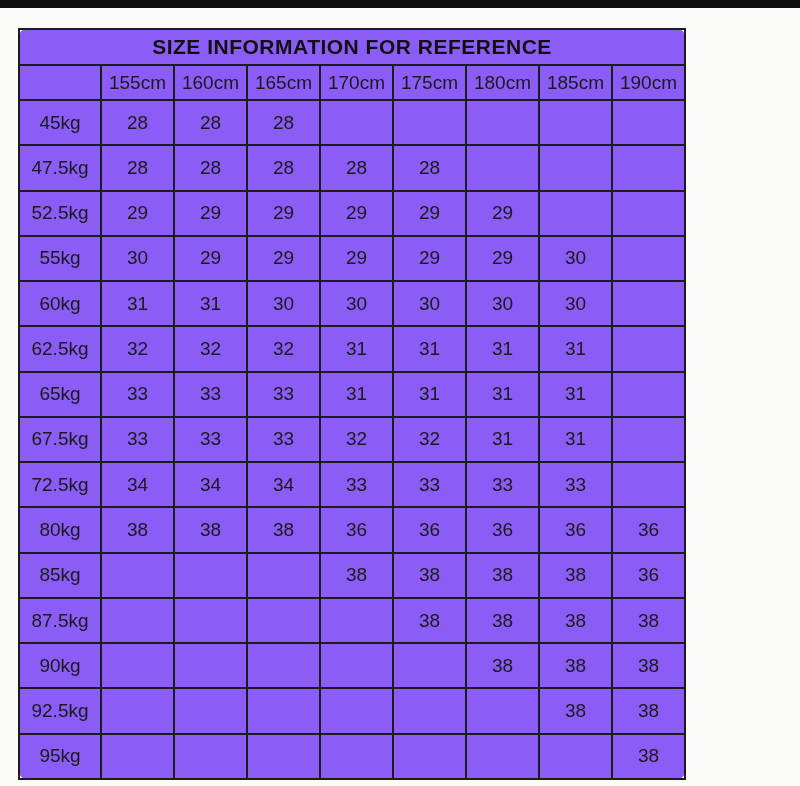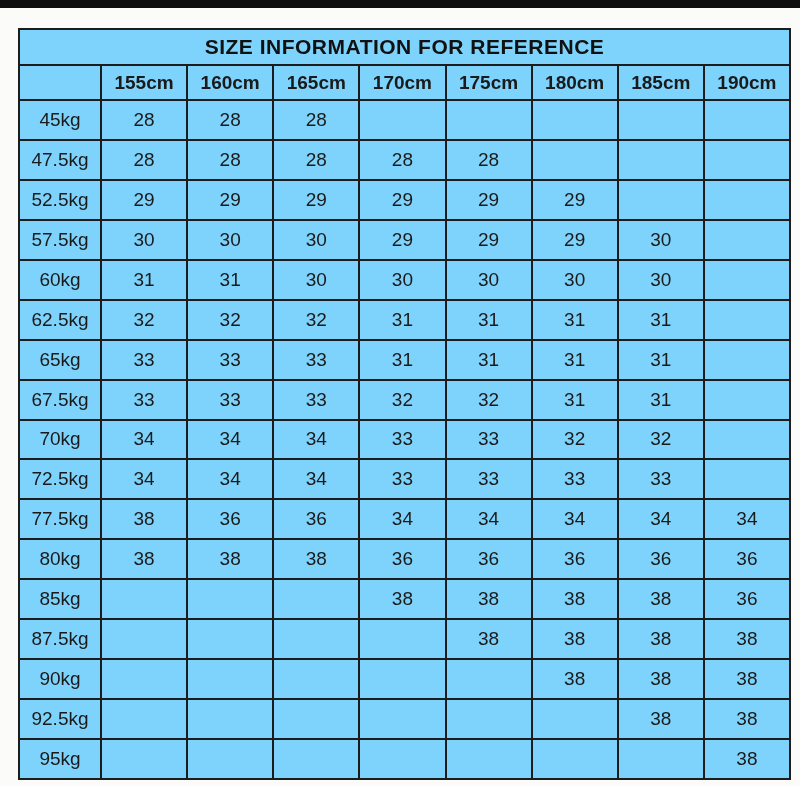--- a/index.html
+++ b/index.html
@@ -19,25 +19,26 @@
     left: 0;
     top: 0;
     width: 800px;
     height: 8px;
     background: #0e0e0e;
   }
   table.size-table {
     position: absolute;
     left: 18px;
     top: 28px;
-    width: 773px;
+    width: 668px;
     height: 752px;
     border-collapse: collapse;
     table-layout: fixed;
-    background: #7dd3fc;
+    background: #8b5cf6;
+    border-radius: 11px;
   }
   table.size-table th,
   table.size-table td {
     border: 2px solid #1c1c1c;
     text-align: center;
     vertical-align: middle;
     padding: 0;
     font-size: 19px;
     font-weight: 400;
     color: #1a1a1a;
@@ -46,21 +47,21 @@
   }
   tr.title-row th {
     height: 34px;
     font-size: 21px;
     font-weight: 700;
     letter-spacing: 0.5px;
     color: #111;
   }
   tr.header-row th {
     height: 33px;
-    font-weight: 700;
+    font-weight: 400;
   }
   td.weight-label {
     font-weight: 400;
     margin-left: 35px;
   }
 </style>
 </head>
 <body>
 
 <div class="top-bar"></div>
@@ -113,24 +114,24 @@
         <td>29</td>
         <td>29</td>
         <td>29</td>
         <td>29</td>
         <td>29</td>
         <td>29</td>
         <td></td>
         <td></td>
       </tr>
       <tr>
-        <td class="weight-label">57.5kg</td>
-        <td>30</td>
-        <td>30</td>
-        <td>30</td>
+        <td class="weight-label">55kg</td>
+        <td>30</td>
+        <td>29</td>
+        <td>29</td>
         <td>29</td>
         <td>29</td>
         <td>29</td>
         <td>30</td>
         <td></td>
       </tr>
       <tr>
         <td class="weight-label">60kg</td>
         <td>31</td>
         <td>31</td>
@@ -165,56 +166,34 @@
       </tr>
       <tr>
         <td class="weight-label">67.5kg</td>
         <td>33</td>
         <td>33</td>
         <td>33</td>
         <td>32</td>
         <td>32</td>
         <td>31</td>
         <td>31</td>
-        <td></td>
-      </tr>
-      <tr>
-        <td class="weight-label">70kg</td>
-        <td>34</td>
-        <td>34</td>
-        <td>34</td>
-        <td>33</td>
-        <td>33</td>
-        <td>32</td>
-        <td>32</td>
         <td></td>
       </tr>
       <tr>
         <td class="weight-label">72.5kg</td>
         <td>34</td>
         <td>34</td>
         <td>34</td>
         <td>33</td>
         <td>33</td>
         <td>33</td>
         <td>33</td>
         <td></td>
       </tr>
       <tr>
-        <td class="weight-label">77.5kg</td>
-        <td>38</td>
-        <td>36</td>
-        <td>36</td>
-        <td>34</td>
-        <td>34</td>
-        <td>34</td>
-        <td>34</td>
-        <td>34</td>
-      </tr>
-      <tr>
         <td class="weight-label">80kg</td>
         <td>38</td>
         <td>38</td>
         <td>38</td>
         <td>36</td>
         <td>36</td>
         <td>36</td>
         <td>36</td>
         <td>36</td>
       </tr>

